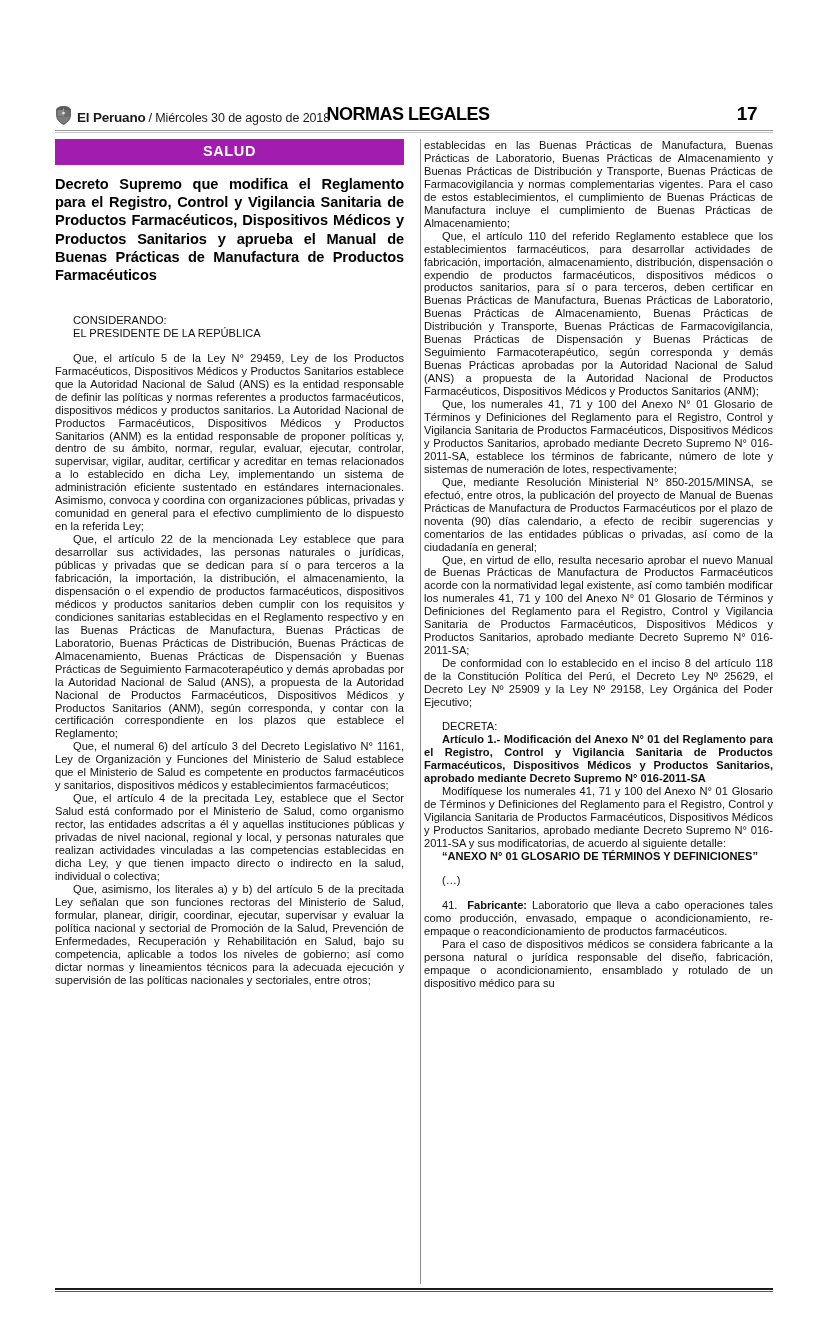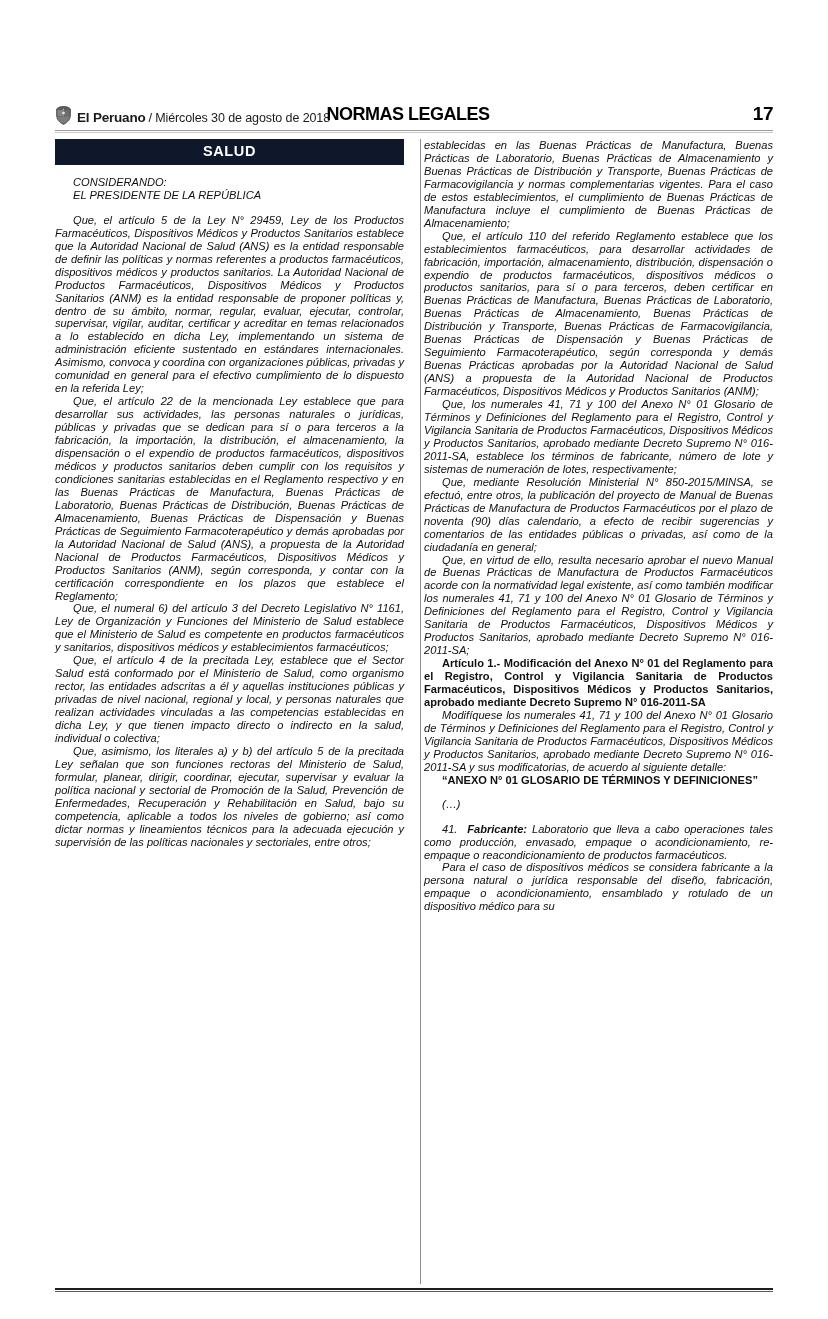--- a/index.html
+++ b/index.html
@@ -70,21 +70,21 @@
     position: absolute;
     left: 0; right: 12px;
     text-align: center;
     font-size: 18px;
     font-weight: bold;
     letter-spacing: -0.5px;
     color: #000;
   }
   .mast-page {
     position: absolute;
-    right: 0;
+    right: 16px;
     font-size: 19px;
     font-weight: bold;
     color: #000;
     letter-spacing: -0.5px;
   }
   .mast-rule {
     position: absolute;
     left: 55px;
     top: 130px;
     width: 718px;
@@ -110,21 +110,21 @@
     position: absolute;
     left: 420px;
     top: 139px;
     width: 1px;
     height: 1145px;
     background: #8d8d8d;
   }
 
   
   .section-banner {
-    background: #0f172a;
+    background: #a21caf;
     color: #ffffff;
     text-align: center;
     font-size: 14.5px;
     font-weight: bold;
     letter-spacing: 0.6px;
     padding: 6px 0 7px 0;
     margin: 0 0 10px 0;
   }
 
   
@@ -151,21 +151,20 @@
     line-height: 11.6px;
     letter-spacing: 0.1px;
     margin: 0 0 14px 0;
   }
 
   p.body {
     margin: 0;
     text-indent: 18px;
     text-align: justify;
     text-justify: inter-word;
-    font-style: italic;
   }
   p.noindent {
     margin: 0;
     text-indent: 0;
   }
   p.gap {
     margin-top: 11.5px;
   }
   .b { font-weight: bold; }
   p.bold-para {
@@ -210,40 +209,43 @@
     <div class="mast-page">17</div>
   </div>
   <div class="mast-rule"></div>
 
   <div class="col-divider"></div>
 
   <div class="col col-left">
 
     <div class="section-banner">SALUD</div>
 
+    <div class="headline">Decreto Supremo que modifica el Reglamento para el Registro, Control y Vigilancia Sanitaria de Productos Farmacéuticos, Dispositivos Médicos y Productos Sanitarios y aprueba el Manual de Buenas Prácticas de Manufactura de Productos Farmacéuticos</div>
 
 
     <p class="body noindent gap" style="padding-left:18px;">CONSIDERANDO:</p>
 
     <p class="body noindent" style="padding-left:18px;">EL PRESIDENTE DE LA REPÚBLICA</p>
 
     <p class="body gap">Que, el artículo 5 de la Ley N° 29459, Ley de los Productos Farmacéuticos, Dispositivos Médicos y Productos Sanitarios establece que la Autoridad Nacional de Salud (ANS) es la entidad responsable de definir las políticas y normas referentes a productos farmacéuticos, dispositivos médicos y productos sanitarios. La Autoridad Nacional de Productos Farmacéuticos, Dispositivos Médicos y Productos Sanitarios (ANM) es la entidad responsable de proponer políticas y, dentro de su ámbito, normar, regular, evaluar, ejecutar, controlar, supervisar, vigilar, auditar, certificar y acreditar en temas relacionados a lo establecido en dicha Ley, implementando un sistema de administración eficiente sustentado en estándares internacionales. Asimismo, convoca y coordina con organizaciones públicas, privadas y comunidad en general para el efectivo cumplimiento de lo dispuesto en la referida Ley;</p>
     <p class="body">Que, el artículo 22 de la mencionada Ley establece que para desarrollar sus actividades, las personas naturales o jurídicas, públicas y privadas que se dedican para sí o para terceros a la fabricación, la importación, la distribución, el almacenamiento, la dispensación o el expendio de productos farmacéuticos, dispositivos médicos y productos sanitarios deben cumplir con los requisitos y condiciones sanitarias establecidas en el Reglamento respectivo y en las Buenas Prácticas de Manufactura, Buenas Prácticas de Laboratorio, Buenas Prácticas de Distribución, Buenas Prácticas de Almacenamiento, Buenas Prácticas de Dispensación y Buenas Prácticas de Seguimiento Farmacoterapéutico y demás aprobadas por la Autoridad Nacional de Salud (ANS), a propuesta de la Autoridad Nacional de Productos Farmacéuticos, Dispositivos Médicos y Productos Sanitarios (ANM), según corresponda, y contar con la certificación correspondiente en los plazos que establece el Reglamento;</p>
     <p class="body">Que, el numeral 6) del artículo 3 del Decreto Legislativo N° 1161, Ley de Organización y Funciones del Ministerio de Salud establece que el Ministerio de Salud es competente en productos farmacéuticos y sanitarios, dispositivos médicos y establecimientos farmacéuticos;</p>
     <p class="body">Que, el artículo 4 de la precitada Ley, establece que el Sector Salud está conformado por el Ministerio de Salud, como organismo rector, las entidades adscritas a él y aquellas instituciones públicas y privadas de nivel nacional, regional y local, y personas naturales que realizan actividades vinculadas a las competencias establecidas en dicha Ley, y que tienen impacto directo o indirecto en la salud, individual o colectiva;</p>
     <p class="body">Que, asimismo, los literales a) y b) del artículo 5 de la precitada Ley señalan que son funciones rectoras del Ministerio de Salud, formular, planear, dirigir, coordinar, ejecutar, supervisar y evaluar la política nacional y sectorial de Promoción de la Salud, Prevención de Enfermedades, Recuperación y Rehabilitación en Salud, bajo su competencia, aplicable a todos los niveles de gobierno; así como dictar normas y lineamientos técnicos para la adecuada ejecución y supervisión de las políticas nacionales y sectoriales, entre otros;</p>
   </div>
 
   <div class="col col-right">
     <p class="body noindent">establecidas en las Buenas Prácticas de Manufactura, Buenas Prácticas de Laboratorio, Buenas Prácticas de Almacenamiento y Buenas Prácticas de Distribución y Transporte, Buenas Prácticas de Farmacovigilancia y normas complementarias vigentes. Para el caso de estos establecimientos, el cumplimiento de Buenas Prácticas de Manufactura incluye el cumplimiento de Buenas Prácticas de Almacenamiento;</p>
     <p class="body">Que, el artículo 110 del referido Reglamento establece que los establecimientos farmacéuticos, para desarrollar actividades de fabricación, importación, almacenamiento, distribución, dispensación o expendio de productos farmacéuticos, dispositivos médicos o productos sanitarios, para sí o para terceros, deben certificar en Buenas Prácticas de Manufactura, Buenas Prácticas de Laboratorio, Buenas Prácticas de Almacenamiento, Buenas Prácticas de Distribución y Transporte, Buenas Prácticas de Farmacovigilancia, Buenas Prácticas de Dispensación y Buenas Prácticas de Seguimiento Farmacoterapéutico, según corresponda y demás Buenas Prácticas aprobadas por la Autoridad Nacional de Salud (ANS) a propuesta de la Autoridad Nacional de Productos Farmacéuticos, Dispositivos Médicos y Productos Sanitarios (ANM);</p>
     <p class="body">Que, los numerales 41, 71 y 100 del Anexo N° 01 Glosario de Términos y Definiciones del Reglamento para el Registro, Control y Vigilancia Sanitaria de Productos Farmacéuticos, Dispositivos Médicos y Productos Sanitarios, aprobado mediante Decreto Supremo N° 016-2011-SA, establece los términos de fabricante, número de lote y sistemas de numeración de lotes, respectivamente;</p>
     <p class="body">Que, mediante Resolución Ministerial N° 850-2015/MINSA, se efectuó, entre otros, la publicación del proyecto de Manual de Buenas Prácticas de Manufactura de Productos Farmacéuticos por el plazo de noventa (90) días calendario, a efecto de recibir sugerencias y comentarios de las entidades públicas o privadas, así como de la ciudadanía en general;</p>
     <p class="body">Que, en virtud de ello, resulta necesario aprobar el nuevo Manual de Buenas Prácticas de Manufactura de Productos Farmacéuticos acorde con la normatividad legal existente, así como también modificar los numerales 41, 71 y 100 del Anexo N° 01 Glosario de Términos y Definiciones del Reglamento para el Registro, Control y Vigilancia Sanitaria de Productos Farmacéuticos, Dispositivos Médicos y Productos Sanitarios, aprobado mediante Decreto Supremo N° 016-2011-SA;</p>
-
+    <p class="body">De conformidad con lo establecido en el inciso 8 del artículo 118 de la Constitución Política del Perú, el Decreto Ley Nº 25629, el Decreto Ley Nº 25909 y la Ley Nº 29158, Ley Orgánica del Poder Ejecutivo;</p>
+
+    <p class="body noindent gap" style="padding-left:18px;">DECRETA:</p>
 
     <p class="bold-para gap">Artículo 1.- Modificación del Anexo N° 01 del Reglamento para el Registro, Control y Vigilancia Sanitaria de Productos Farmacéuticos, Dispositivos Médicos y Productos Sanitarios, aprobado mediante Decreto Supremo N° 016-2011-SA</p>
 
     <p class="body">Modifíquese los numerales 41, 71 y 100 del Anexo N° 01 Glosario de Términos y Definiciones del Reglamento para el Registro, Control y Vigilancia Sanitaria de Productos Farmacéuticos, Dispositivos Médicos y Productos Sanitarios, aprobado mediante Decreto Supremo N° 016-2011-SA y sus modificatorias, de acuerdo al siguiente detalle:</p>
 
     <p class="bold-para gap">“ANEXO N° 01 GLOSARIO DE TÉRMINOS Y DEFINICIONES”</p>
 
     <p class="body noindent gap" style="padding-left:18px;">(…)</p>
 
     <p class="body gap"><span>41.</span><span>&nbsp;&nbsp;</span><span class="b">Fabricante:</span><span> Laboratorio que lleva a cabo operaciones tales como producción, envasado, empaque o acondicionamiento, re-empaque o reacondicionamiento de productos farmacéuticos.</span></p>

